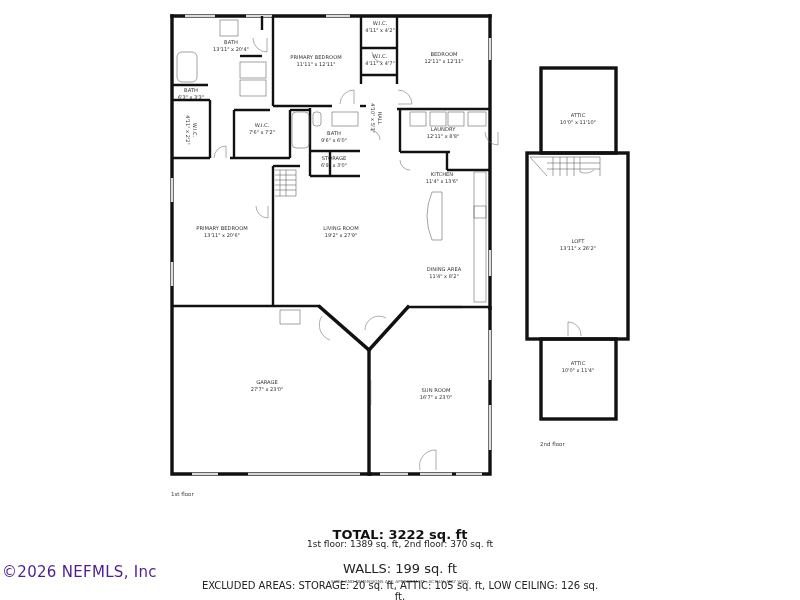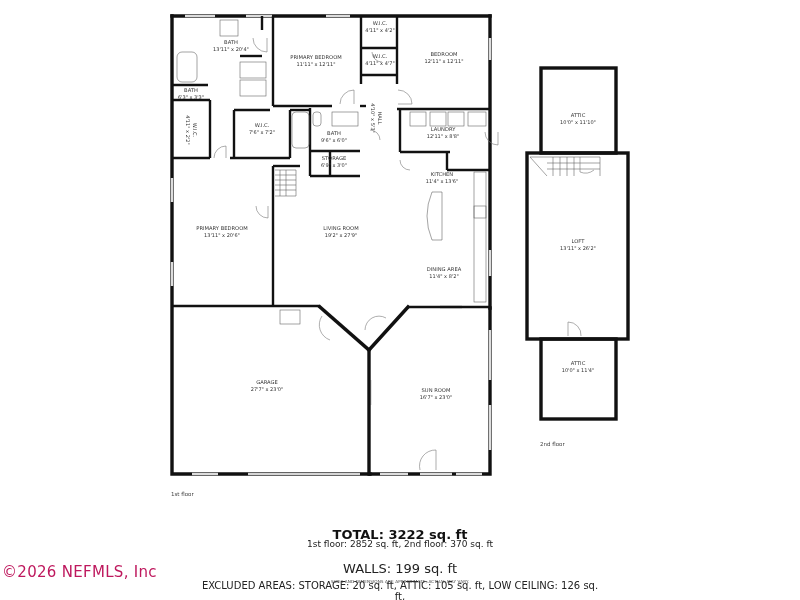--- a/index.html
+++ b/index.html
@@ -13,21 +13,21 @@
   .door { stroke:#777; stroke-width:0.6; fill:none; }
   .window { stroke:#aaa; stroke-width:2.6; fill:none; }
   .window-in { stroke:#fff; stroke-width:1.2; fill:none; }
   .floor-caption { font-family:"DejaVu Sans", sans-serif; font-size:5.5px; fill:#444; }
   .summary { position:absolute; left:200px; width:400px; text-align:center; font-family:"DejaVu Sans", sans-serif; }
   .total { top:527px; font-size:13px; font-weight:bold; color:#111; }
   .line1 { top:539px; font-size:9px; color:#222; }
   .line2 { top:580px; font-size:10px; color:#222; }
   .line3 { top:561px; font-size:13px; color:#222; }
   .disclaimer { top:579px; font-size:4.2px; color:#444; letter-spacing:0.1px; }
-  .copyright { position:absolute; left:2px; top:563px; font-family:"DejaVu Sans", sans-serif; font-size:15px; color:#be185d; letter-spacing:0.3px; }
+  .copyright { position:absolute; left:2px; top:563px; font-family:"DejaVu Sans", sans-serif; font-size:15px; color:#4c1d95; letter-spacing:0.3px; }
 </style>
 </head>
 <body>
 
 <svg id="plan" viewBox="0 0 800 600" xmlns="http://www.w3.org/2000/svg">
 
   <g>
 
     <g>
       <polyline class="wall" points="172,16 172,474 370,474"></polyline>
@@ -223,18 +223,18 @@
       <text class="room-label" x="578" y="243">LOFT</text>
       <text class="room-dim" x="578" y="250">13'11" x 26'2"</text>
       <text class="room-label" x="578" y="365">ATTIC</text>
       <text class="room-dim" x="578" y="372">10'0" x 11'4"</text>
     </g>
     <text class="floor-caption" x="540" y="446">2nd floor</text>
   </g>
 </svg>
 
 <div class="summary total">TOTAL: 3222 sq. ft</div>
-<div class="summary line1">1st floor: 2852 sq. ft, 2nd floor: 370 sq. ft</div>
+<div class="summary line1">1st floor: 1389 sq. ft, 2nd floor: 370 sq. ft</div>
 <div class="summary line2">EXCLUDED AREAS: STORAGE: 20 sq. ft, ATTIC: 105 sq. ft, LOW CEILING: 126 sq. ft,</div>
 <div class="summary line3">WALLS: 199 sq. ft</div>
 <div class="summary disclaimer">SIZES AND DIMENSIONS ARE APPROXIMATE, ACTUAL MAY VARY.</div>
 
 <div class="copyright">©2026 NEFMLS, Inc</div>
 
 </body></html>

